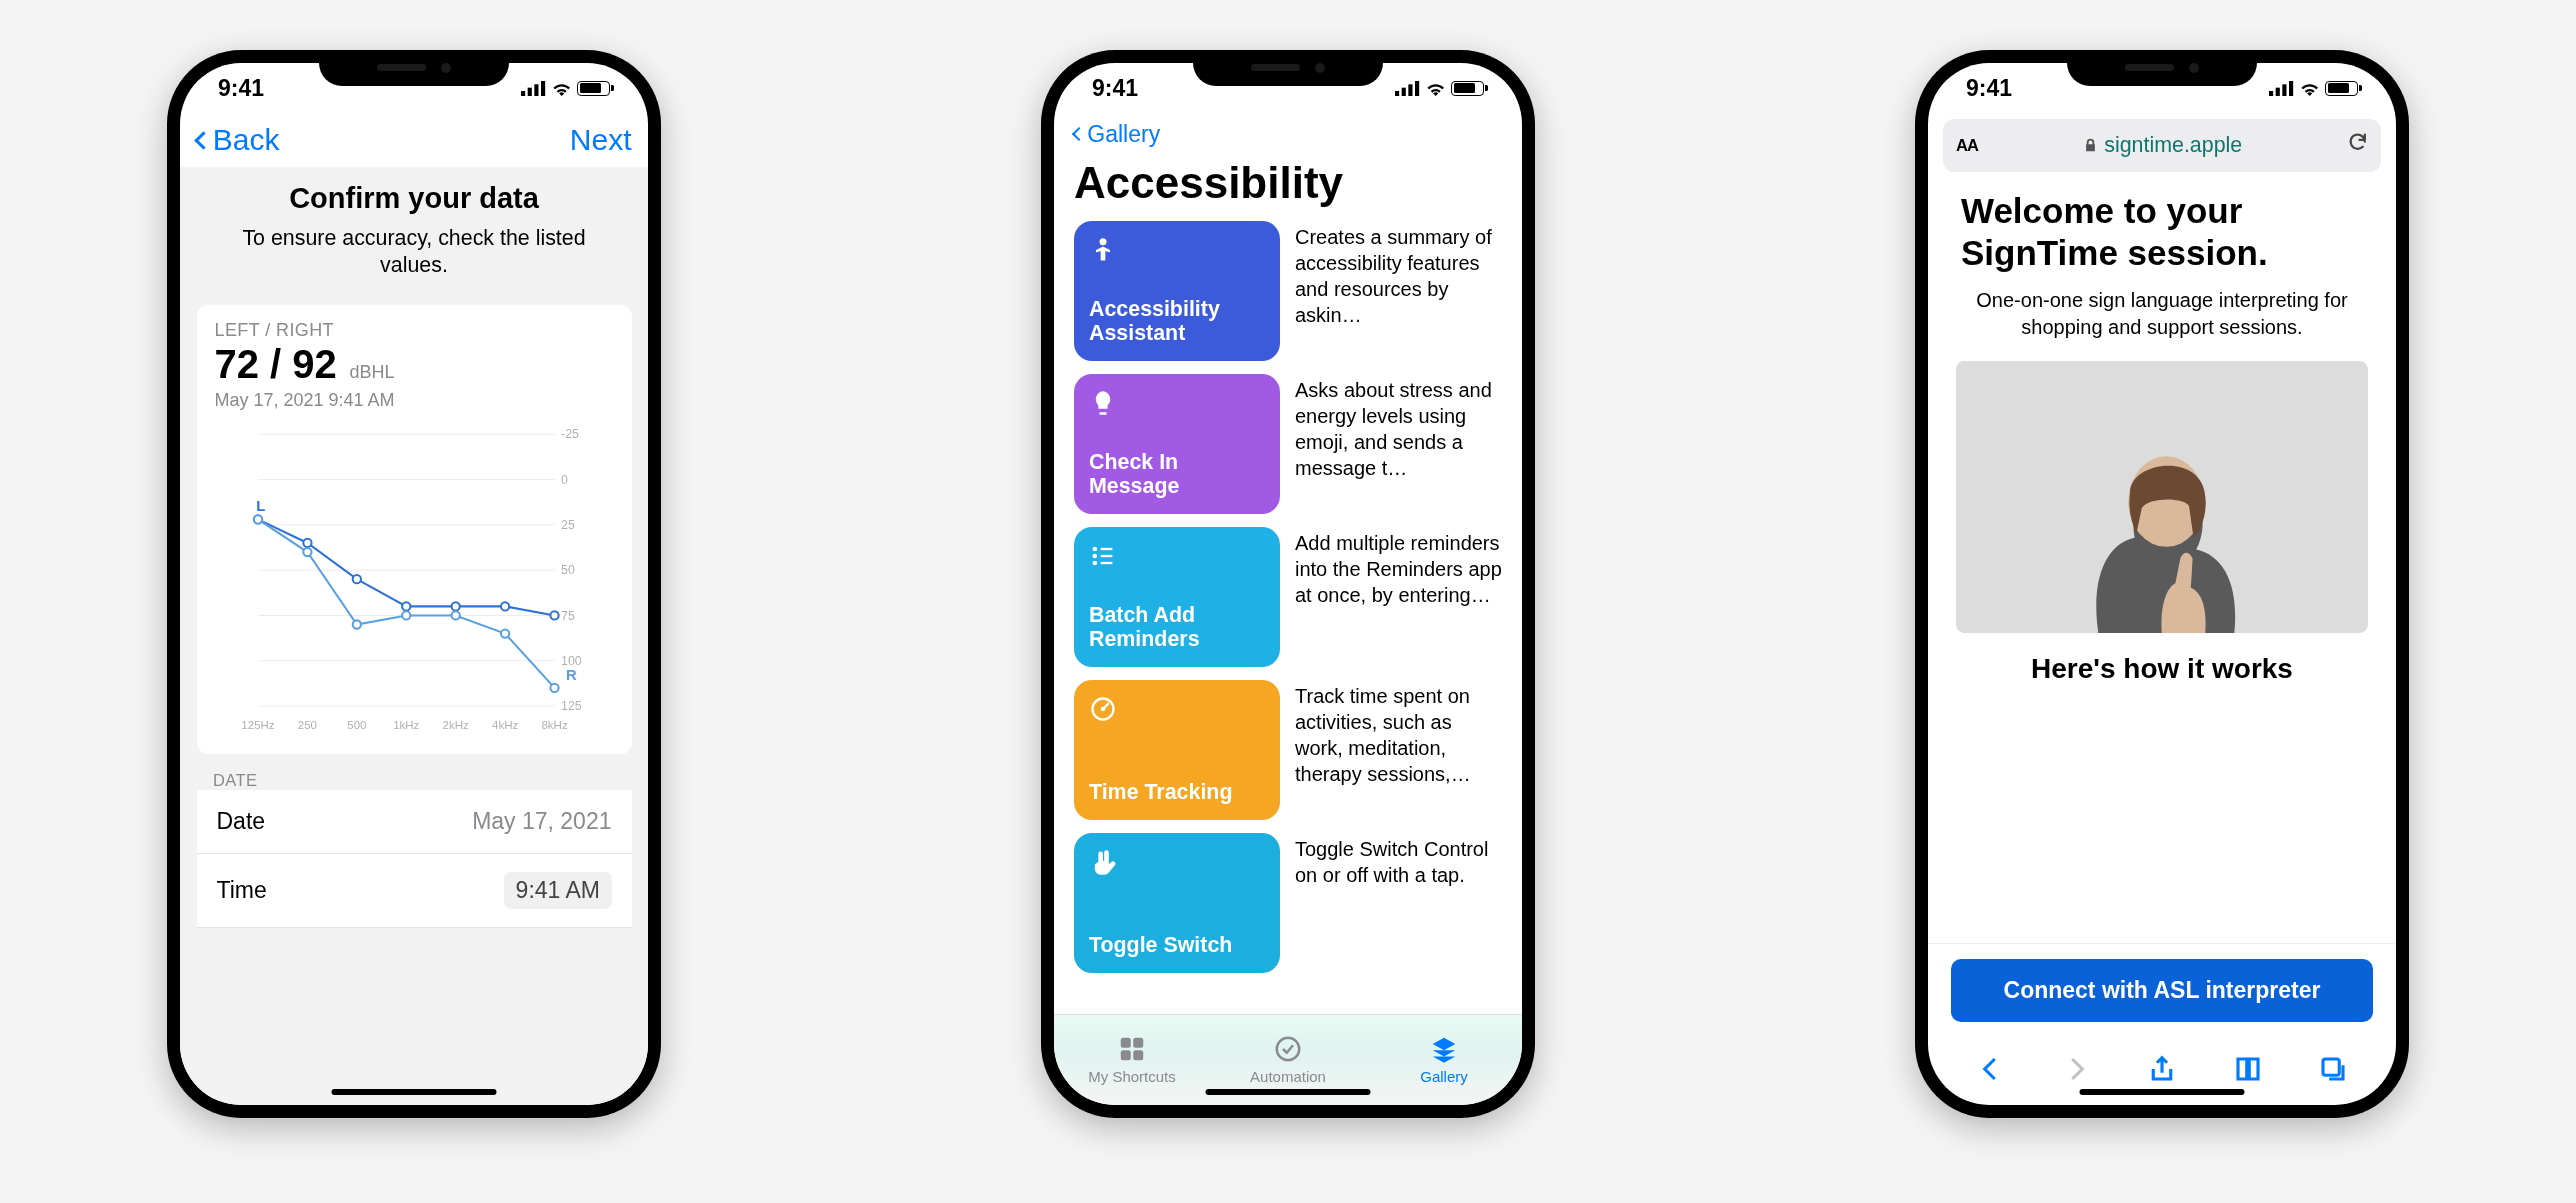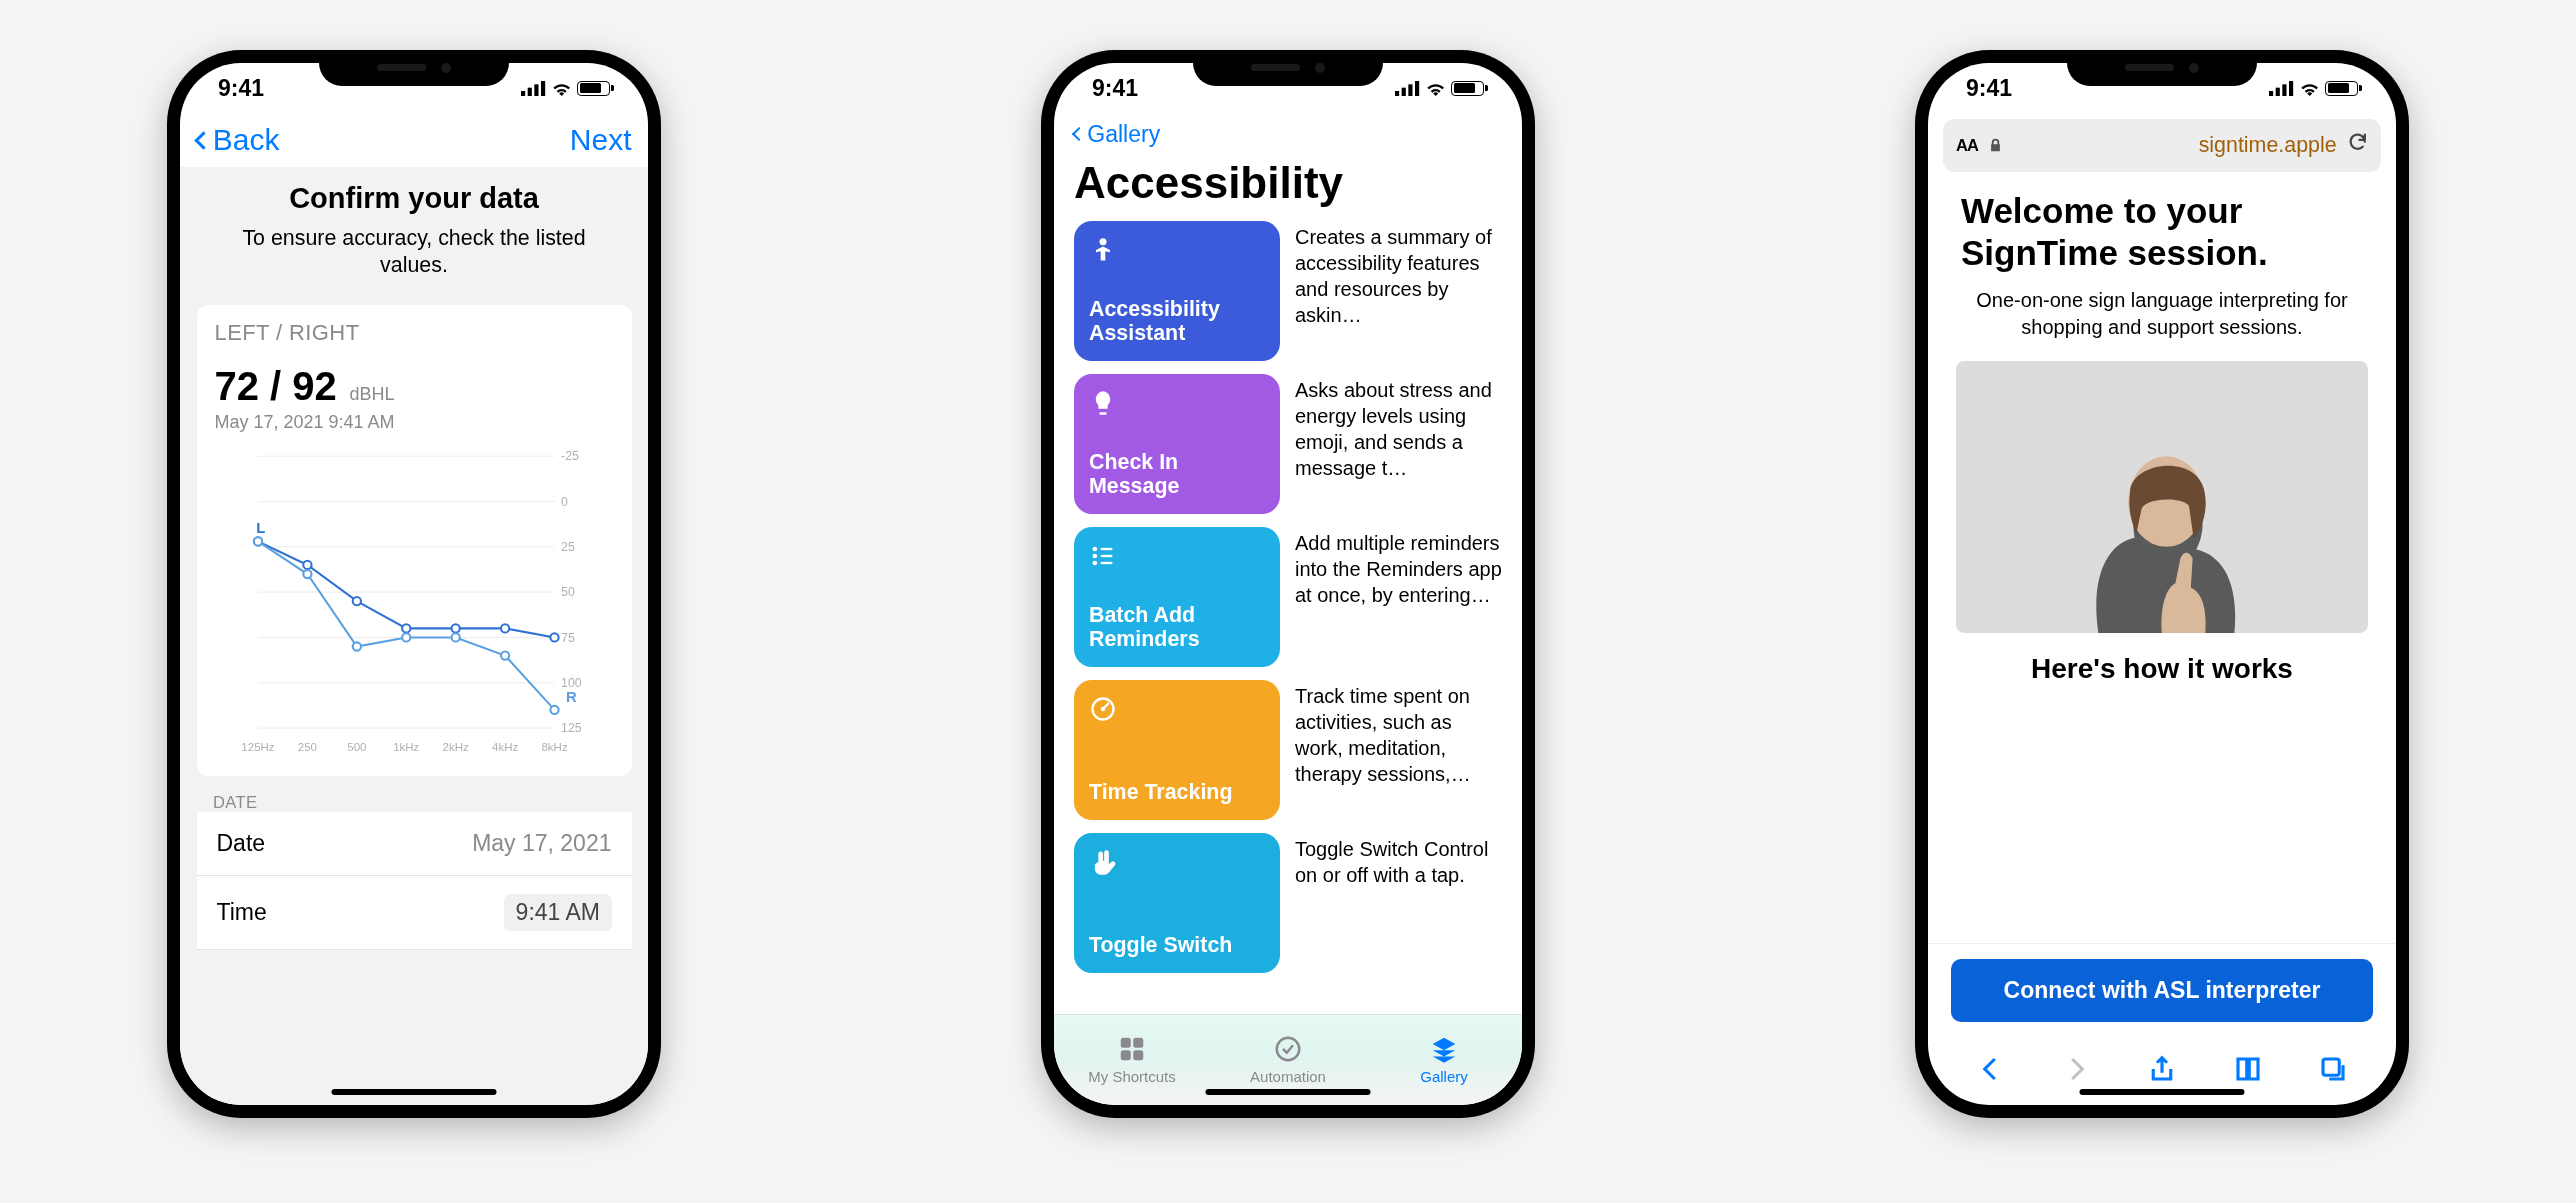--- a/index.html
+++ b/index.html
@@ -33,21 +33,21 @@
 .home-bar{position:absolute;bottom:10px;left:50%;transform:translateX(-50%);width:165px;height:5.8px;background:#000;border-radius:3.3px}
 
 
 .p1 .nav{height:53px;display:flex;align-items:center;justify-content:space-between;padding:0 16.5px;font-size:30px;color:var(--blue);flex-shrink:0}
 .p1 .back{display:flex;align-items:center;gap:3.3px}
 .chev{width:13px;height:13px;border-left:3.3px solid currentColor;border-bottom:3.3px solid currentColor;transform:rotate(45deg)}
 .p1 .content{flex:1;overflow:hidden;background:var(--grey-bg)}
 .p1 h1{font-size:29px;font-weight:700;text-align:center;margin:15px 0 10px}
 .p1 .sub{font-size:21.4px;text-align:center;color:#000;margin:0 auto 25px;max-width:346px;line-height:1.3}
 .card{background:#fff;border-radius:11.5px;margin:0 16.5px 16.5px;padding:15px 18px}
-.card .label{font-size:22px;color:var(--grey-text);letter-spacing:0.4px;margin-bottom:18px}
+.card .label{font-size:18px;color:var(--grey-text);letter-spacing:0.4px;margin-bottom:1px}
 .card .big{font-size:40px;font-weight:600}
 .card .big .unit{font-size:18px;color:var(--grey-text);font-weight:400;margin-left:1.6px}
 .card .ts{font-size:18px;color:var(--grey-text);margin-top:3.3px}
 .chart{height:313px;position:relative;margin-top:15px}
 .chart svg{width:100%;height:100%}
 .sect-label{font-size:16.5px;color:var(--grey-text);margin:6.6px 0 0 33px;letter-spacing:0.4px}
 .row{background:#fff;margin:0 16.5px;padding:18px 20px;display:flex;align-items:center;justify-content:between;font-size:23px;border-bottom:0.8px solid var(--border)}
 .row:first-of-type{border-radius:11.5px 11.5px 0 0;margin-top:5px}
 .row .k{flex:1}
 .row .v{color:var(--grey-text)}
@@ -65,21 +65,21 @@
 .sc-tile .title{font-size:21.4px;font-weight:600;line-height:1.15}
 .sc-desc{flex:1;font-size:20px;line-height:1.3;color:#000;padding-top:3.3px}
 .tabbar{height:91px;border-top:0.8px solid #ddd;display:flex;background:linear-gradient(#e7faf4,#e0f4ef 40%,#f4f4f4)}
 .tab{flex:1;display:flex;flex-direction:column;align-items:center;justify-content:center;gap:3.3px;font-size:15px;color:var(--grey-text)}
 .tab.active{color:var(--blue)}
 .tab svg{width:30px;height:30px;fill:currentColor}
 
 
 .p3 .url-bar{height:53px;margin:5px 15px 0;background:#ededef;border-radius:11.5px;display:flex;align-items:center;padding:0 13px;gap:10px;font-size:21.4px}
 .p3 .url-bar .aa{font-weight:600;font-size:16.5px;letter-spacing:-0.8px}
-.p3 .url-bar .url{flex:1;text-align:center;display:flex;align-items:center;justify-content:space-between;gap:6.6px;color:#a16207}
+.p3 .url-bar .url{flex:1;text-align:center;display:flex;align-items:center;justify-content:center;gap:6.6px;color:#0f766e}
 .p3 .url-bar .reload svg{width:21.4px;height:21.4px;stroke:#444;fill:none;stroke-width:2.5}
 .p3 .page{flex:1;overflow:hidden;padding:0}
 .p3 .apple-logo{font-size:26px;margin:18px 0 18px 28px}
 .p3 h1{font-size:35px;font-weight:600;text-align:left;margin:0 33px 13px;line-height:1.2}
 .p3 .pg-sub{font-size:20px;text-align:center;margin:0 33px 20px;line-height:1.35}
 .p3 .interp{margin:0 28px 20px;background:#dcdcdc;border-radius:8.2px;height:272px;display:flex;align-items:flex-end;justify-content:center;overflow:hidden}
 .p3 .interp svg{width:80%;height:100%}
 .p3 h2{font-size:28px;font-weight:700;text-align:center;margin:10px 0 21.4px}
 .p3 .cta-bar{padding:15px 23px;border-top:0.8px solid #eee}
 .p3 .cta{width:100%;background:#0a62d8;color:#fff;border:0;border-radius:10px;font-size:23px;font-weight:600;padding:18px 14px}

